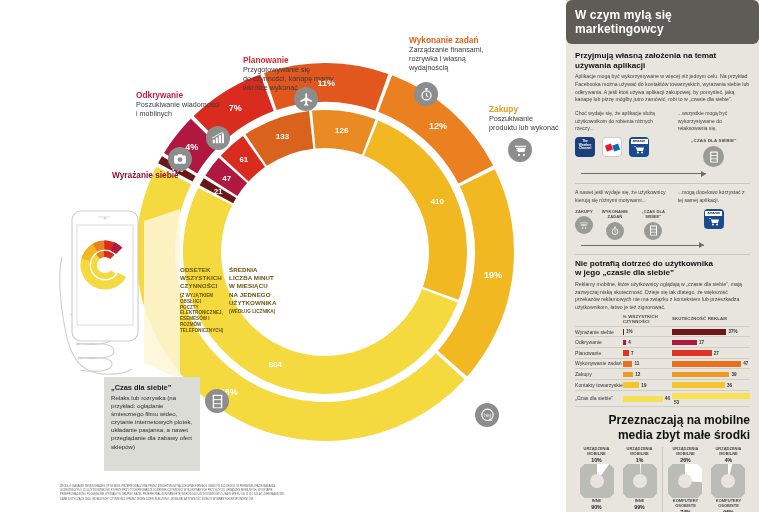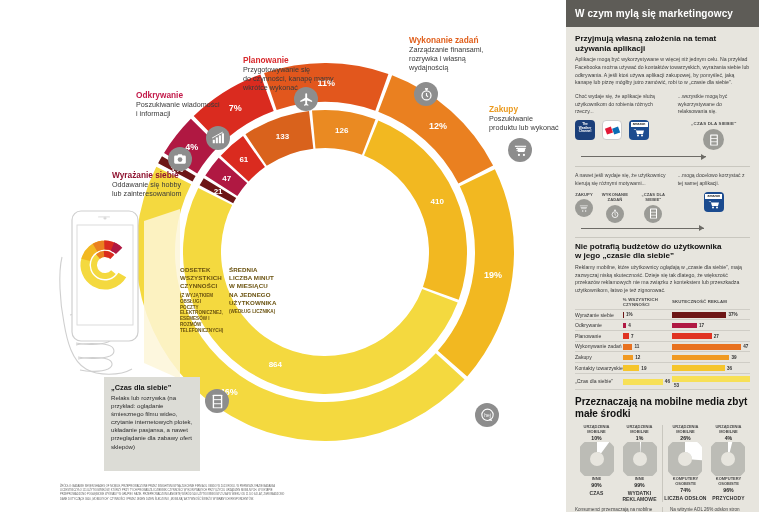--- a/index.html
+++ b/index.html
@@ -46,22 +46,22 @@
     position:absolute; left:60px; top:485px; width:230px;
     font-size:2.6px; line-height:1.62; color:#5d5d5d; letter-spacing:.02px;
   }
 
   
   .right {
     position:absolute; left:566px; top:0; width:193px; height:512px;
     background:#e7e5de; padding:0;
   }
   .rhead {
-    background:#5e5c57; color:#fff; font-weight:bold; font-size:10px;
-    padding:8px 24px 8px 9px; letter-spacing:.1px;
+    background:#5e5c57; color:#fff; font-weight:bold; font-size:12px;
+    padding:8px 24px 8px 9px; letter-spacing:.1px;border-radius:6px;
   }
   .rbody { padding:7px 9px 0 9px; }
   .r-h2 { font-weight:bold; font-size:8.1px; color:#111; margin-bottom:3px; line-height:1.2;}
   .r-p { font-size:5.2px; line-height:1.48; color:#3d3d3d; }
   .r-p2 { font-size:5.1px; line-height:1.5; color:#3d3d3d; }
   .hr { height:1px; background:#c9c7bf; margin:6px 0 5px; }
 
   .row2 { display:flex; gap:8px; }
   .col-a { flex:1 1 55%; }
   .col-b { flex:1 1 42%; }
@@ -165,36 +165,34 @@
     </div>
     <div class="iconc" style="left:294px; top:87px; width:24px; height:24px;">
       <svg width="15" height="15" viewBox="0 0 24 24" fill="#fff">
           <path d="M21 16v-2l-8-5V3.5A1.5 1.5 0 0 0 11.5 2 1.5 1.5 0 0 0 10 3.5V9l-8 5v2l8-2.5V19l-2 1.5V22l3.5-1 3.5 1v-1.5L13 19v-5.5z"></path>
         </svg>
     </div>
 
     <div class="lbl" style="left:136px; top:90px; width:106px;">
       <span class="h" style="color:#c31a4a">Odkrywanie</span>
       <span class="s" style="white-space:pre-line">Poszukiwanie wiadomości
-i informacji</span>
+i mobilnych</span>
     </div>
     <div class="iconc" style="left:206px; top:126px; width:24px; height:24px;">
       <svg width="14" height="14" viewBox="0 0 24 24" fill="#fff">
           <rect x="3" y="15" width="3.6" height="6"></rect>
           <rect x="8.2" y="11" width="3.6" height="10"></rect>
           <rect x="13.4" y="7.5" width="3.6" height="13.5"></rect>
           <rect x="18.6" y="4" width="3.6" height="17"></rect>
           <path d="M2 12 L20 2" stroke="#fff" stroke-width="1.6" fill="none"></path>
         </svg>
     </div>
 
     <div class="lbl" style="left:112px; top:170px; width:106px;">
       <span class="h" style="color:#8f1330">Wyrażanie siebie</span>
-      <span class="s" style="white-space:pre-line">Oddawanie się hobby
-lub zainteresowaniom</span>
     </div>
     <div class="iconc" style="left:168px; top:147px; width:24px; height:24px;">
       <svg width="14" height="14" viewBox="0 0 24 24" fill="#fff">
           <path d="M9 4l-1.3 2H4a2 2 0 0 0-2 2v10a2 2 0 0 0 2 2h16a2 2 0 0 0 2-2V8a2 2 0 0 0-2-2h-3.7L15 4z"></path>
           <circle cx="12" cy="13" r="4" fill="#8d8d8d"></circle>
         </svg>
     </div>
 
     <div class="lbl" style="left:409px; top:35px; width:104px;">
       <span class="h" style="color:#e0601d">Wykonanie zadań</span>
@@ -393,21 +391,21 @@
                   <circle cx="18" cy="15" r="2"></circle>
                 </svg>
             </div>
           </div>
         </div>
       </div>
       <div class="arrow" style="margin:2px 46px 0 6px;"></div>
 
       <div class="hr" style="margin:5px 0 4px;"></div>
 
-      <div class="r-h2" style="white-space:pre-line">Nie potrafią budżetów do użytkownika
+      <div class="r-h2" style="white-space:pre-line">Nie potrafią dotrzeć do użytkownika
 w jego „czasie dla siebie”</div>
       <div class="r-p" style="margin-top:2px;">Reklamy mobilne, które użytkownicy oglądają w „czasie dla siebie”, mają zazwyczaj niską skuteczność. Dzieje się tak dlatego, że większość przekazów reklamowych nie ma związku z kontekstem lub przeszkadza użytkownikom, łatwo je też zignorować.</div>
 
       <table class="tbl">
         <thead>
             <tr>
           <th></th>
           <th style="width:56px;">% WSZYSTKICH CZYNNOŚCI</th>
           <th>SKUTECZNOŚĆ REKLAM</th>
         </tr>
@@ -444,21 +442,21 @@
               <td><span class="bar" style="width:52.98113207547169px;background:#f5c52c"></span><span class="bnum">36</span></td>
             </tr>
             <tr>
               <td class="name">„Czas dla siebie”</td>
               <td><span class="bar" style="width:40px;background:#f7e056"></span><span class="bnum">46</span></td>
               <td><span class="bar" style="width:78px;background:#f7e056"></span><span class="bnum">53</span></td>
             </tr>
           </tbody>
       </table>
 
-      <div class="r-h2" style="margin-top:6px;font-size:10px;">Przeznaczają na mobilne media zbyt małe środki</div>
+      <div class="r-h2" style="margin-top:6px;font-size:12px;text-align:right;">Przeznaczają na mobilne media zbyt małe środki</div>
       <div class="pies" id="pies">
           <div class="pieitem">
             <div class="pietop">URZĄDZENIA MOBILNE<div style="font-size:5.2px;color:#222;">10%</div></div>
             <svg width="34" height="34" viewBox="0 0 34 34" style="display:block;margin:1px auto 0;">
               <circle cx="17" cy="17" r="14" fill="none" stroke="#bcbcb6" stroke-width="14"></circle>
               <circle cx="17" cy="17" r="14" fill="none" stroke="#ffffff" stroke-width="14" stroke-dasharray="8.79645943005142 79.16813487046278" transform="rotate(-90 17 17)"></circle>
             </svg>
             <div class="piebot" style="margin-top:1px;">INNE<div style="font-size:5.2px;color:#222;">90%</div></div>
             <div class="pielbl">CZAS</div>
           </div>

